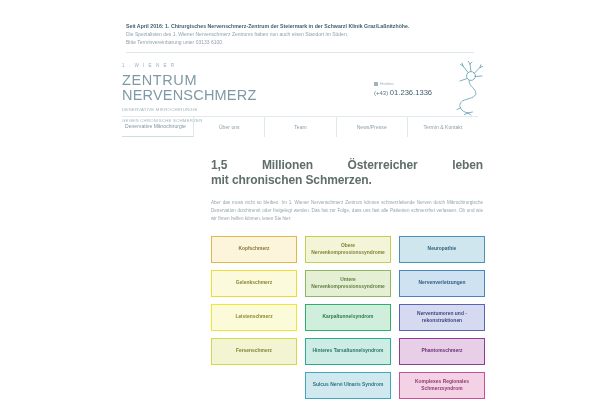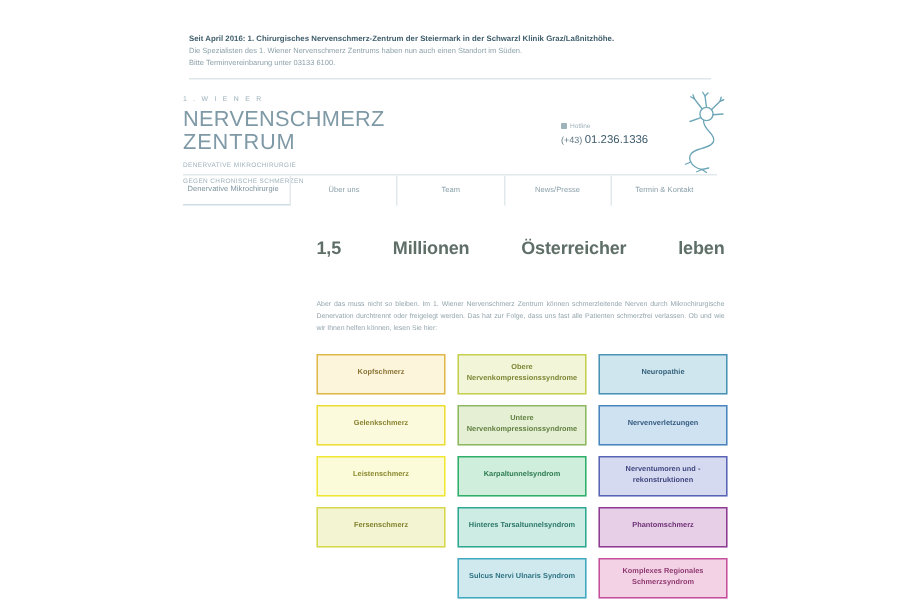--- a/index.html
+++ b/index.html
@@ -239,22 +239,22 @@
   <div class="announce">
     <div class="announce-head">Seit April 2016: 1. Chirurgisches Nervenschmerz-Zentrum der Steiermark in der Schwarzl Klinik Graz/Laßnitzhöhe.</div>
     <div class="announce-line">Die Spezialisten des 1. Wiener Nervenschmerz Zentrums haben nun auch einen Standort im Süden.</div>
     <div class="announce-line">Bitte Terminvereinbarung unter 03133 6100.</div>
   </div>
 
   <div class="rule"></div>
 
   <div class="logo">
     <div class="logo-kicker">1 . W I E N E R</div>
+    <div class="logo-word second">ZENTRUM</div>
     <div class="logo-word">NERVENSCHMERZ</div>
-    <div class="logo-word second">ZENTRUM</div>
     <div class="logo-tag">DENERVATIVE MIKROCHIRURGIE</div>
     <div class="logo-tag">GEGEN CHRONISCHE SCHMERZEN</div>
   </div>
 
   <div class="hotline">
     <div class="hotline-label">
       <span class="hotline-icon"></span>
       <span>Hotline</span>
     </div>
     <div class="hotline-number">
@@ -283,20 +283,21 @@
   <nav class="nav">
     <div class="nav-item active">Denervative Mikrochirurgie</div>
     <div class="nav-item">Über uns</div>
     <div class="nav-item">Team</div>
     <div class="nav-item">News/Presse</div>
     <div class="nav-item">Termin &amp; Kontakt</div>
   </nav>
 
   <h1 class="headline">
     <span class="l1">1,5 Millionen Österreicher leben</span>
+    <span class="l2">mit chronischen Schmerzen.</span>
   </h1>
 
   <p class="intro">Aber das muss nicht so bleiben. Im 1. Wiener Nervenschmerz Zentrum können schmerzleitende Nerven durch Mikrochirurgische Denervation durchtrennt oder freigelegt werden. Das hat zur Folge, dass uns fast alle Patienten schmerzfrei verlassen. Ob und wie wir Ihnen helfen können, lesen Sie hier:</p>
 
   <div class="tiles">
       <div class="tile" style="background: rgb(253, 244, 220); border-color: rgb(224, 184, 74); color: rgb(138, 117, 53);">
         <span>Kopfschmerz</span>
       </div>
       <div class="tile" style="background: rgb(243, 245, 216); border-color: rgb(196, 207, 78); color: rgb(124, 133, 52);">
         <span>Obere Nervenkompressionssyndrome</span>

